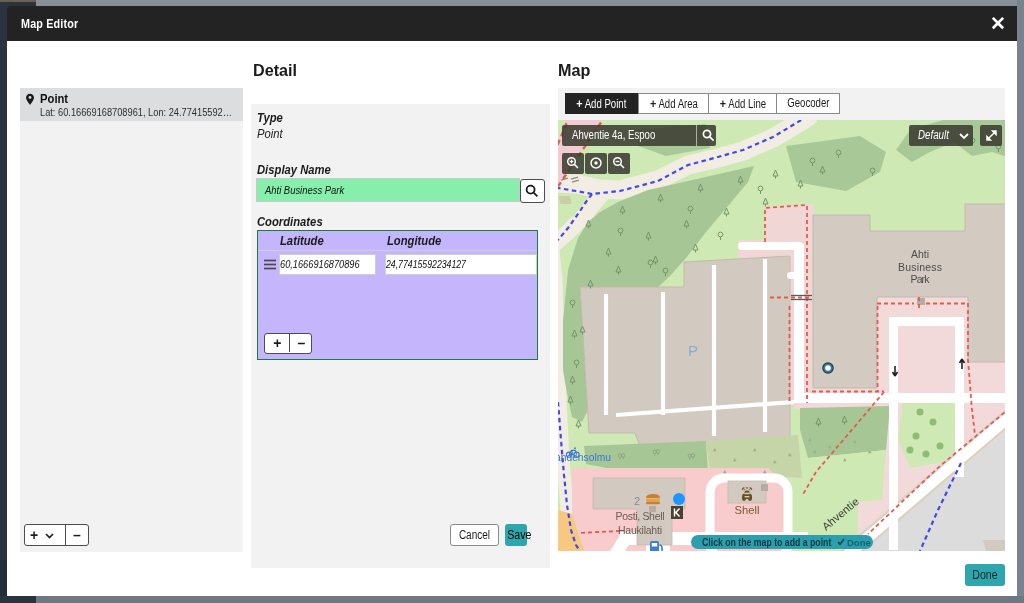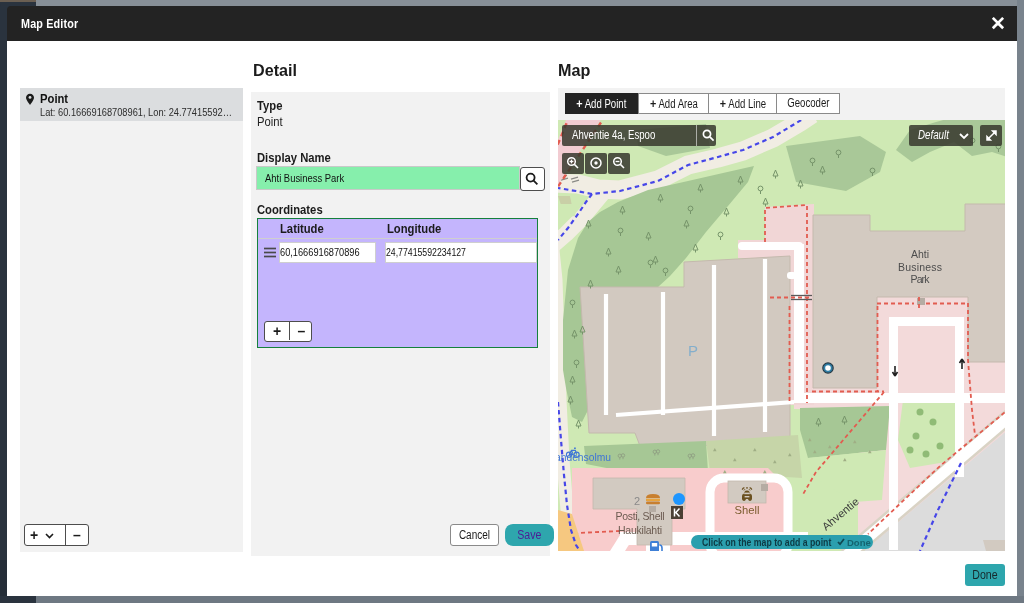--- a/index.html
+++ b/index.html
@@ -21,40 +21,40 @@
   #dialog { left:7px; top:6px; width:1010px; height:590px; background:#fff; border-top-left-radius:4px; }
   #hdr { left:7px; top:6px; width:1010px; height:35px; background:#232323; border-top-left-radius:4px; }
   #hdr .title { position:absolute; left:14px; top:10px; color:#fff; font-size:13.5px; font-weight:bold; letter-spacing:0.2px;}
   #hdr .close { position:absolute; right:11px; top:4px; color:#fff; font-size:19px; font-weight:bold; line-height:27px;}
   h2.sec { font-size:17px; font-weight:bold; color:#1b1b1b; }
   #h-loc { left:21px; top:61px;margin-top:48px; }
   #h-det { left:253px; top:61px; }
   #h-map { left:558px; top:61px; }
   
   #p-loc { left:20px; top:88px; width:223px; height:464px; background:#f2f2f2; }
-  #p-det { left:251px; top:92px; width:299px; height:464px; background:#f2f2f2; }
+  #p-det { left:251px; top:104px; width:299px; height:464px; background:#f2f2f2;font-style:italic; }
   #p-mapbar { left:558px; top:88px; width:447px; height:32px; background:#f2f2f2; }
   
   #loc-item { left:0px; top:0px; width:223px; height:33px; background:#dbdddf; overflow:hidden; }
   #loc-item .nm { position:absolute; left:19.5px; top:4px; font-size:12.5px; font-weight:bold; color:#111;}
   #loc-item .sub { position:absolute; left:19.5px; top:17px; font-size:12.5px; color:#2d2d2d; white-space:nowrap;}
   .btn { position:absolute; background:#fff; border:1px solid #4d4d4d; border-radius:3px; }
   
   #loc-btns { left:4px; top:436px; width:65px; height:22px; }
   
   .lbl { position:absolute; font-size:12.5px; font-weight:bold; color:#1b1b1b; }
   .txt { position:absolute; font-size:12.5px; color:#222; }
   #inp-name { left:5px; top:74px; width:264px; height:24px; background:#86efac; border:1px solid #c9c9c9; font-size:12.5px; color:#111; line-height:22px; padding-left:8px;}
   #btn-search { left:269px; top:75px; width:25px; height:24px; }
   #coord-tbl { left:6px; top:126px; width:281px; height:130px; background:#c4b5fd; border:1px solid #15803d; }
   #coord-tbl .hrow { position:absolute; left:0; top:0; width:100%; height:20px; border-bottom:1px solid #cfcfcf; }
   .cinp { position:absolute; background:#fff; border:1px solid #cfcfcf; font-size:12px; color:#111; line-height:18px; }
   
   #btn-cancel { left:450px; top:524px; width:49px; height:22px; border-radius:3px; background:#fff; border:1px solid #8a8a8a; text-align:center; font-size:12.5px; color:#1b1b1b; line-height:20px;}
-  #btn-save { left:505px; top:524px; width:49px; height:22px; border-radius:8px; background:#2ea6ad; text-align:center; font-size:12.5px; color:#4c1d95; line-height:22px;}
+  #btn-save { left:505px; top:524px; width:22px; height:22px; border-radius:3px; background:#2ea6ad; text-align:center; font-size:12.5px; color:#000000; line-height:22px;}
   #btn-done { left:965px; top:564px; width:40px; height:22px; border-radius:3px; background:#2ea6ad; text-align:center; font-size:12.5px; color:#16282b; line-height:22px;}
   
   .mbtn { position:absolute; top:93px; height:21px; font-size:12px; color:#1b1b1b; background:#fff; border:1px solid #8a8a8a; line-height:19px; text-align:center; }
   .mbtn b { font-size:13.5px; }
   
   #map { left:558px; top:120px; width:447px; height:431px; background:#cfe9b4; overflow:hidden; }
   
   .mctl { position:absolute; background:rgba(56,57,47,0.86); border-radius:2px; color:#fff; }
 </style>
 </head>

